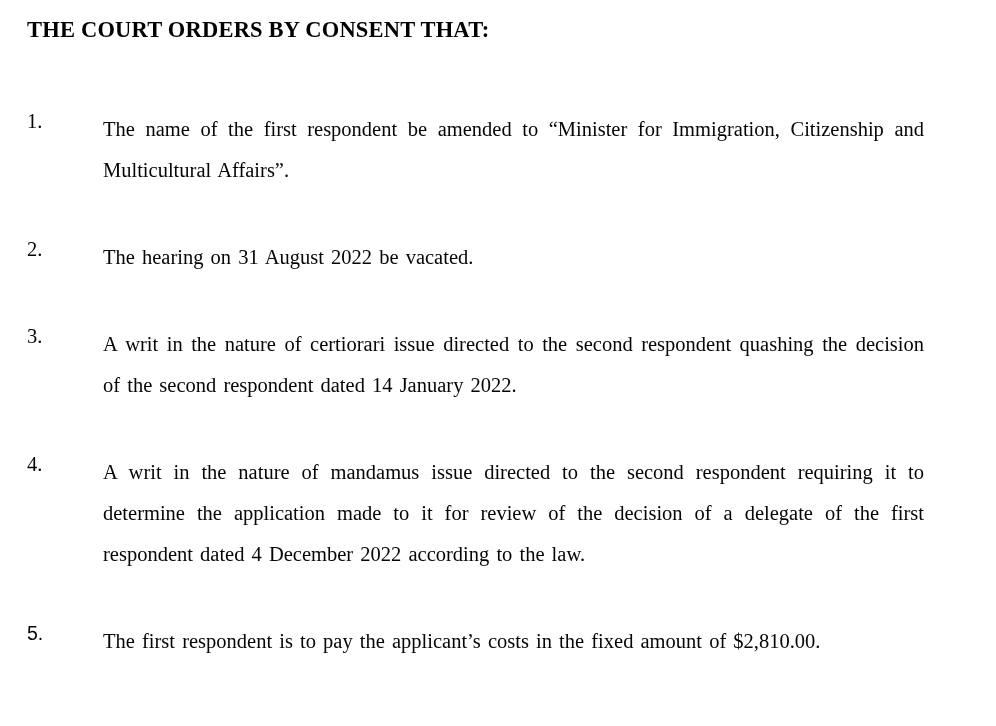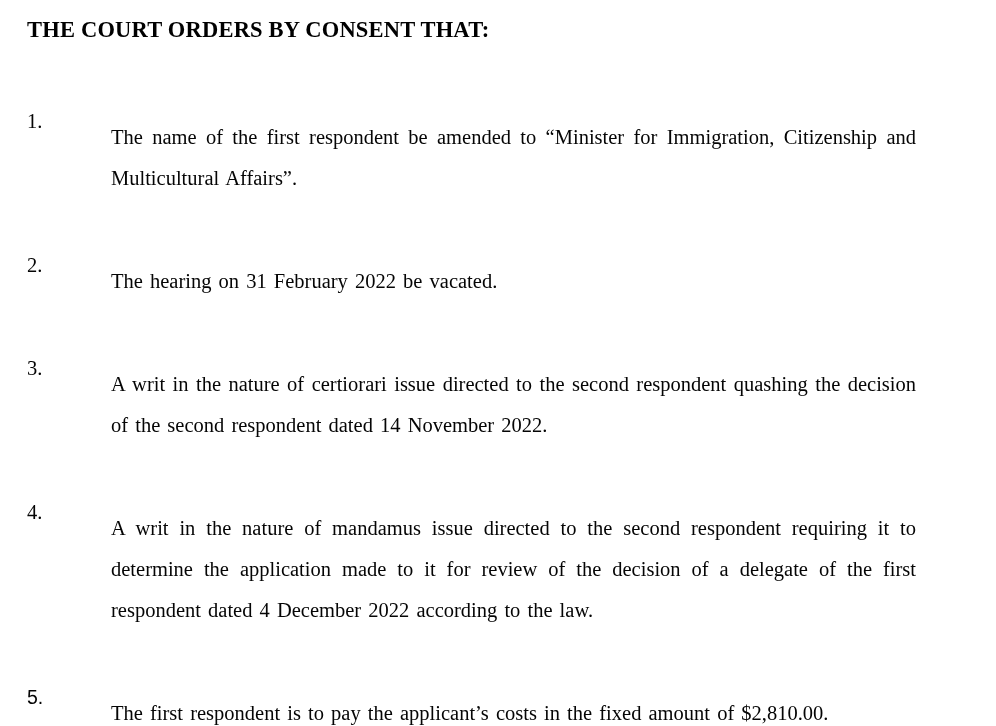--- a/index.html
+++ b/index.html
@@ -46,21 +46,21 @@
   .order-number {
     flex: 0 0 68px;
     font-family: "Liberation Serif", serif;
   }
   .order-number.sans {
     font-family: "Liberation Sans", sans-serif;
     font-size: 19.5px;
   }
   .order-text {
     flex: 1 1 auto;
-    margin: 16px;
+    margin: 8px;
     text-align: justify;
     text-justify: inter-word;
     word-spacing: 2px;
   }
 </style>
 </head>
 <body>
 
 <div class="page">
 
@@ -68,26 +68,26 @@
 
   <div class="orders-list">
 
     <div class="order-item">
       <span class="order-number">1.</span>
       <p class="order-text">The name of the first respondent be amended to “Minister for Immigration, Citizenship and Multicultural Affairs”.</p>
     </div>
 
     <div class="order-item">
       <span class="order-number">2.</span>
-      <p class="order-text">The hearing on 31 February 2022 be vacated.</p>
+      <p class="order-text">The hearing on 31 August 2022 be vacated.</p>
     </div>
 
     <div class="order-item">
       <span class="order-number">3.</span>
-      <p class="order-text">A writ in the nature of certiorari issue directed to the second respondent quashing the decision of the second respondent dated 14 November 2022.</p>
+      <p class="order-text">A writ in the nature of certiorari issue directed to the second respondent quashing the decision of the second respondent dated 14 January 2022.</p>
     </div>
 
     <div class="order-item">
       <span class="order-number">4.</span>
       <p class="order-text">A writ in the nature of mandamus issue directed to the second respondent requiring it to determine the application made to it for review of the decision of a delegate of the first respondent dated 4 December 2022 according to the law.</p>
     </div>
 
     <div class="order-item">
       <span class="order-number sans">5.</span>
       <p class="order-text">The first respondent is to pay the applicant’s costs in the fixed amount of $2,810.00.</p>

